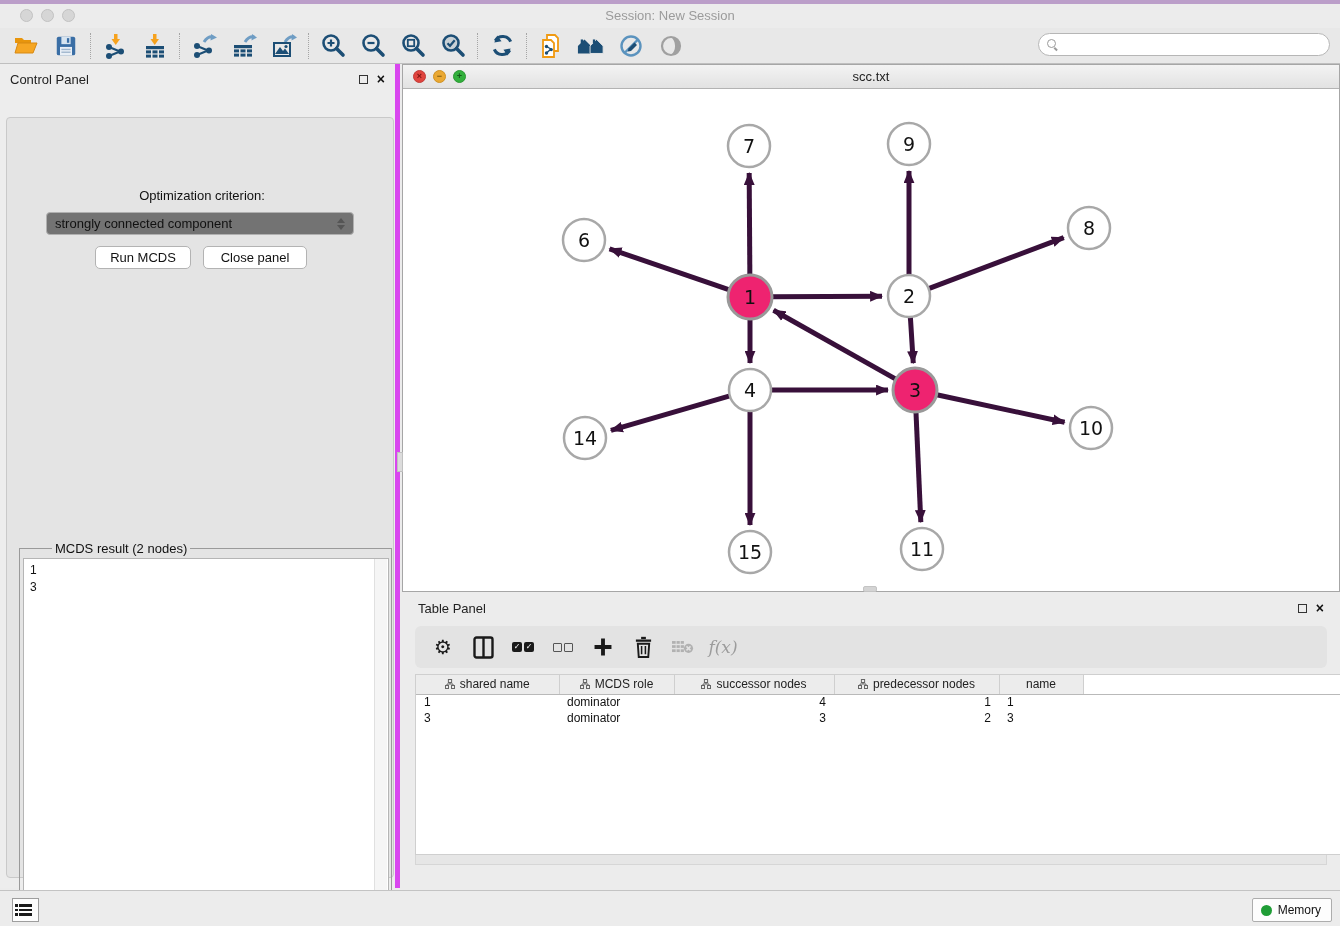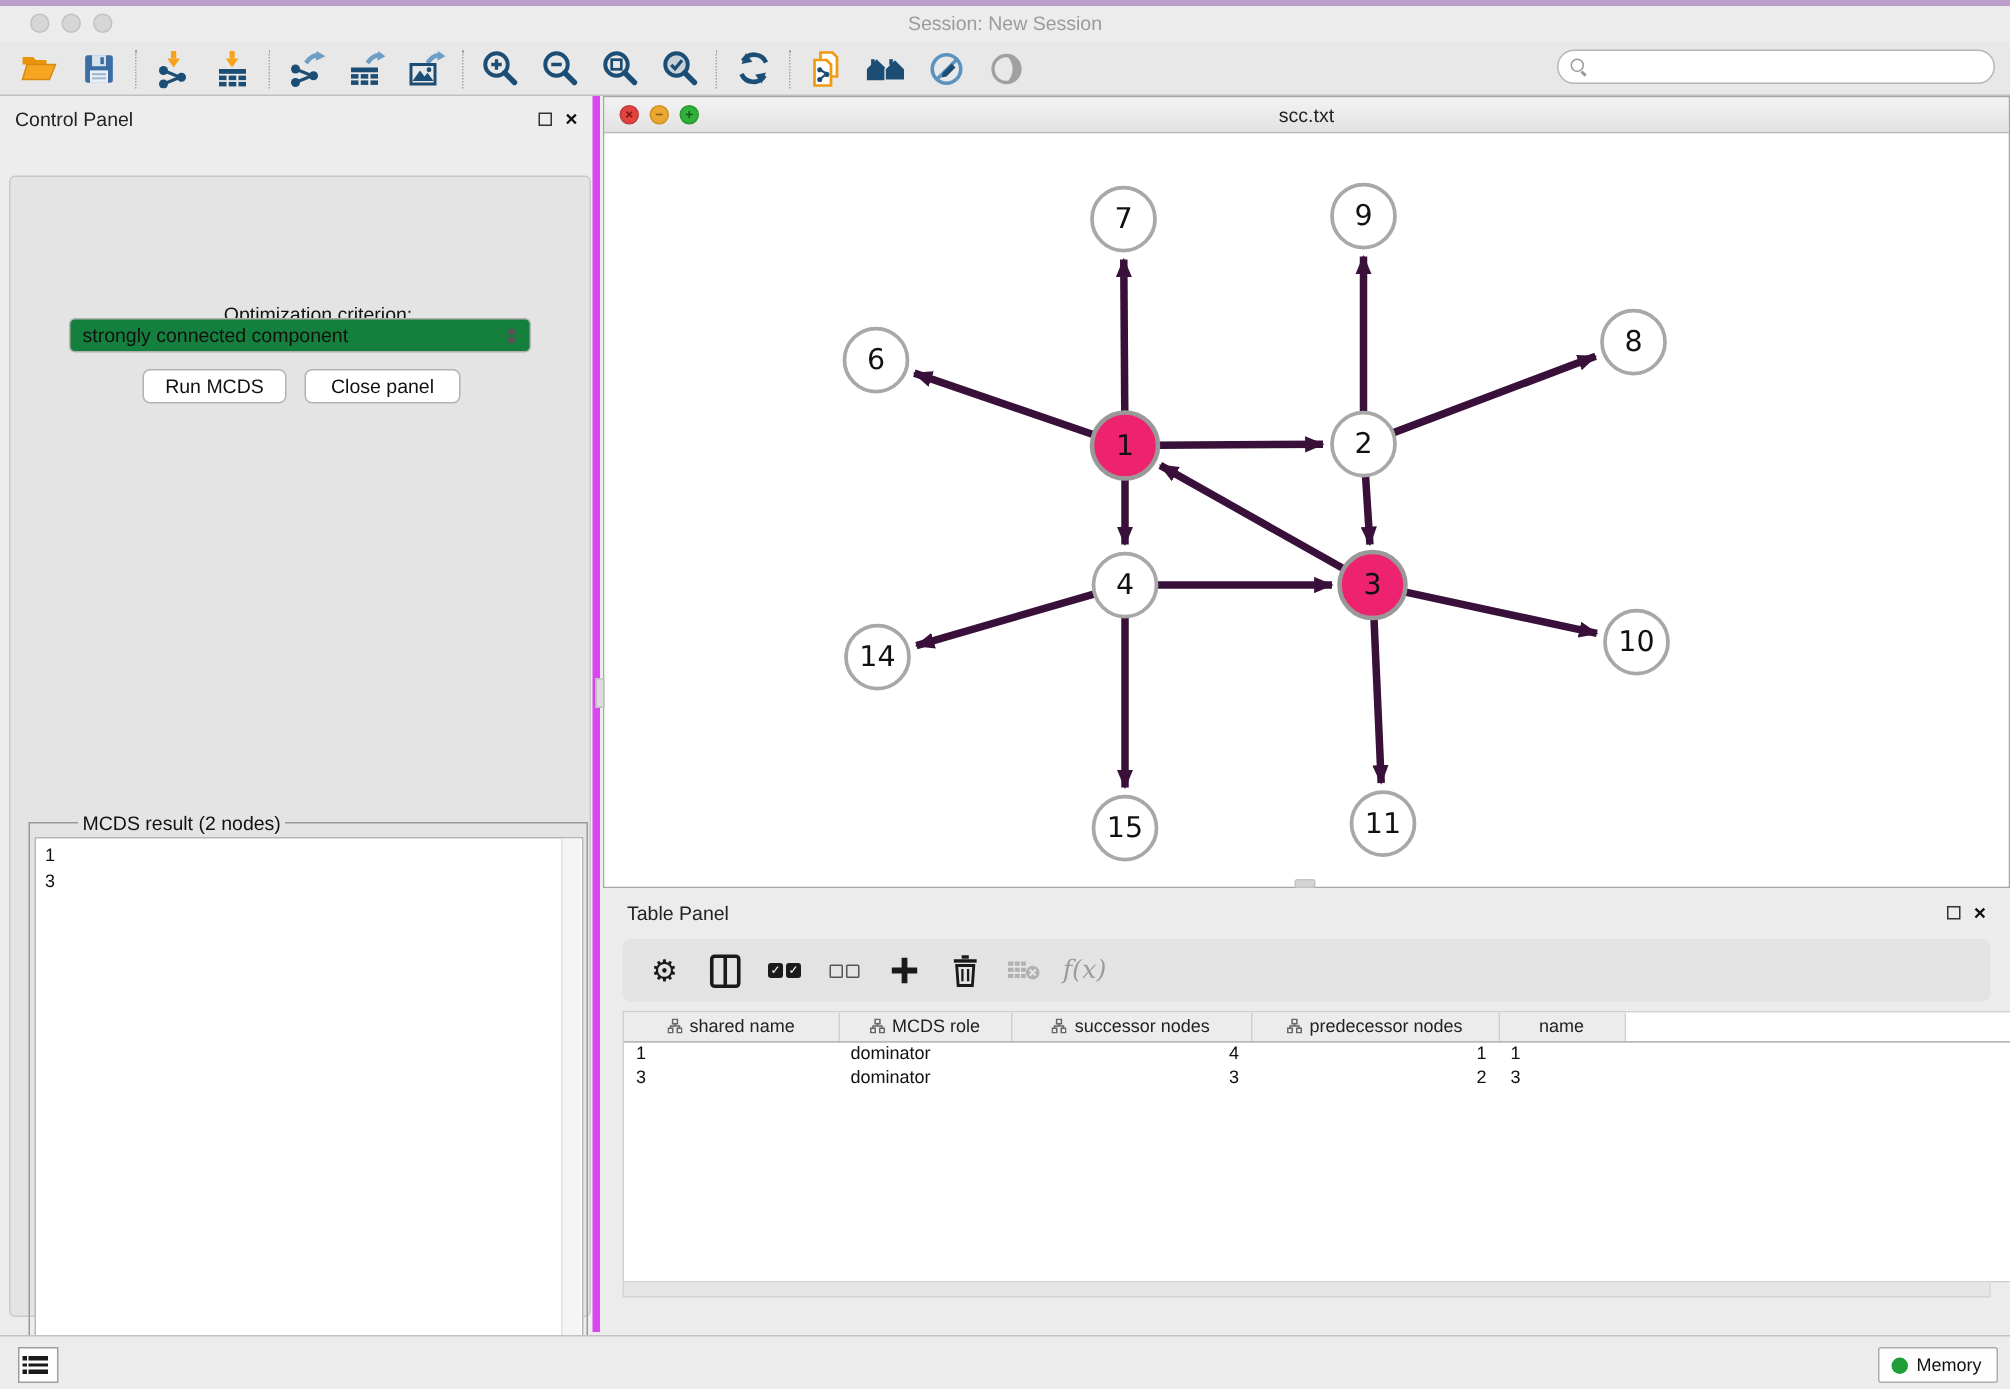--- a/index.html
+++ b/index.html
@@ -36,22 +36,22 @@
   .close-ic { font-size:14px; font-weight:bold; color:#111; line-height:10px; }
 
   .seg-tabs { display:flex; position:absolute; z-index:2; }
   .seg-tab { height:21px; line-height:20px; font-size:13px; padding:0 14px; background:#fff; border:1px solid #b5b5b5; border-left:none; color:#111; }
   .seg-tab:first-child { border-left:1px solid #b5b5b5; border-radius:4px 0 0 4px; }
   .seg-tab:last-child { border-radius:0 4px 4px 0; }
   .seg-tab.sel-gray { background:#dedede; color:#b4b4b4; }
 
   #cp-tabs { left:78px; top:33px; }
   #cp-inner { position:absolute; left:6px; top:53px; width:388px; height:761px; background:#e4e4e4; border:1px solid #c9c9c9; border-radius:4px; }
-  #opt-label { position:absolute; left:12px; top:70px; width:100%; text-align:center; font-size:13px; color:#111;margin-top:14px; }
-  #opt-select { position:absolute; left:39px; top:94px; width:308px; height:23px; background:#15803d; border:1px solid #b0b0b0; border-radius:4px; display:flex; align-items:center; padding:0 8px; font-size:13px; color:#111; }
+  #opt-label { position:absolute; left:2px; top:70px; width:100%; text-align:center; font-size:13px; color:#111; }
+  #opt-select { position:absolute; left:39px; top:94px; width:308px; height:23px; background:#737373; border:1px solid #b0b0b0; border-radius:4px; display:flex; align-items:center; padding:0 8px; font-size:13px; color:#111; }
   .stepper { margin-left:auto; display:flex; flex-direction:column; gap:2px; align-items:center; }
   .tri-up { width:0; height:0; border-left:4px solid transparent; border-right:4px solid transparent; border-bottom:5px solid #555; }
   .tri-down { width:0; height:0; border-left:4px solid transparent; border-right:4px solid transparent; border-top:5px solid #555; }
   .cp-btn { position:absolute; top:128px; height:23px; background:#fff; border:1px solid #b3b3b3; border-radius:5px; font-size:13px; color:#111; display:flex; align-items:center; justify-content:center; font-family:inherit; }
   #run-btn { left:88px; width:96px; }
   #closep-btn { left:196px; width:104px; }
 
   #mcds-fieldset { position:absolute; left:12px; top:430px; width:373px; height:382px; border:1px solid #9a9a9a; }
   #mcds-legend { position:absolute; left:4px; top:-8px; background:#e4e4e4; padding:0 3px; font-size:13px; color:#111;margin-left:28px; }
   #mcds-textarea { position:absolute; left:3px; top:9px; width:366px; height:369px; background:#fff; border:1px solid #b5b5b5; font-size:12px; color:#111; padding:3px 6px; line-height:17px; white-space:pre-line; }

